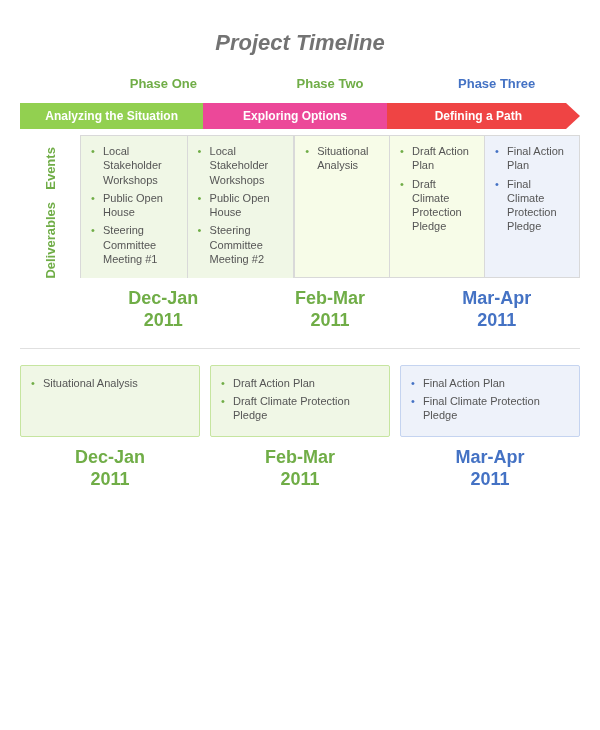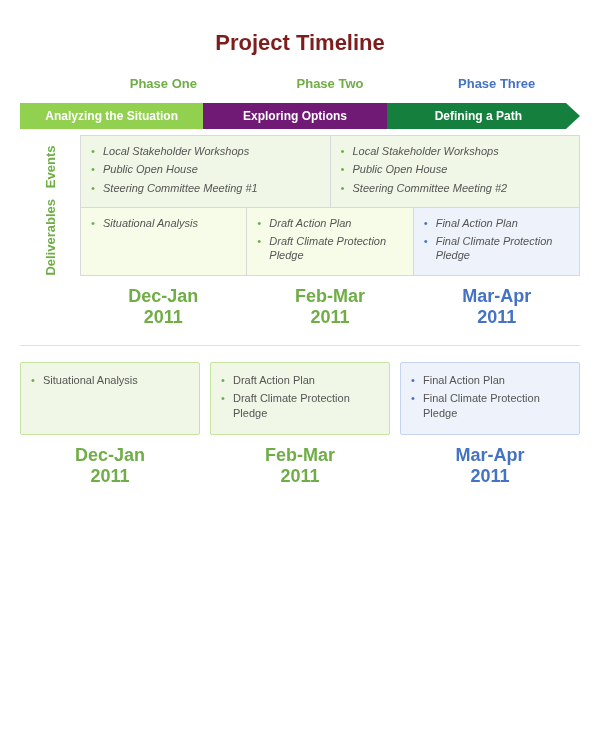--- a/index.html
+++ b/index.html
@@ -6,25 +6,26 @@
     body {
       background: #fff;
       font-family: Arial, sans-serif;
       width: 600px;
       min-height: 730px;
       padding: 20px;
     }
 
     .page-title {
       text-align: center;
-      color: #7f1d1d;
+      color: #737373;
       font-size: 22px;
       font-weight: bold;
       margin-bottom: 20px;
       margin-top: 10px;
+      font-style: italic;
     }
 
     .phase-labels {
       display: flex;
       margin-left: 60px;
       margin-bottom: 12px;
     }
     .phase-label {
       flex: 1;
       text-align: center;
@@ -50,25 +51,25 @@
       text-align: center;
       display: flex;
       align-items: center;
       justify-content: center;
       position: relative;
     }
     .arrow-segment.green {
       background: #92d050;
     }
     .arrow-segment.green-mid {
-      background: #701a75;
+      background: #ec4899;
       align-items: center;
     }
     .arrow-segment.blue {
-      background: #15803d;
+      background: #ef4444;
       clip-path: polygon(0 0, calc(100% - 14px) 0, 100% 50%, calc(100% - 14px) 100%, 0 100%);
       padding-right: 20px;
     }
 
     .main-grid {
       display: flex;
       margin-bottom: 10px;
     }
 
     .row-label-col {
@@ -89,22 +90,21 @@
     .row-label.events-label {
       flex: 1;
     }
     .row-label.deliverables-label {
       flex: 1;
     }
 
     .content-cols {
       flex: 1;
       display: flex;
-      flex-direction: column;
-      font-style: italic;
+      flex-direction: row;
     }
 
     .events-row {
       display: flex;
       border: 1px solid #d9d9d9;
       border-bottom: none;
     }
     .deliverables-row {
       display: flex;
       border: 1px solid #d9d9d9;

